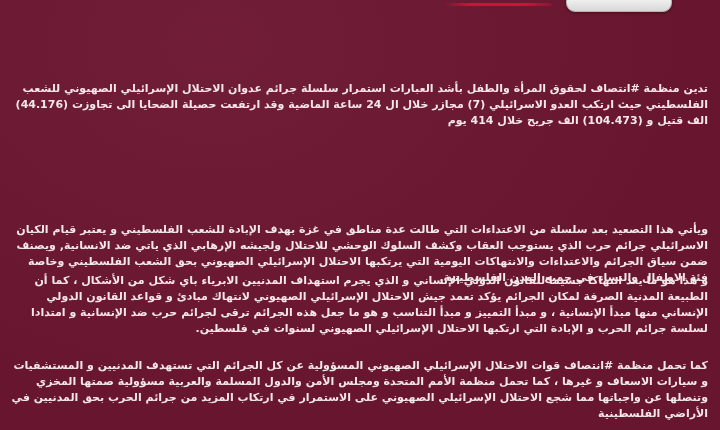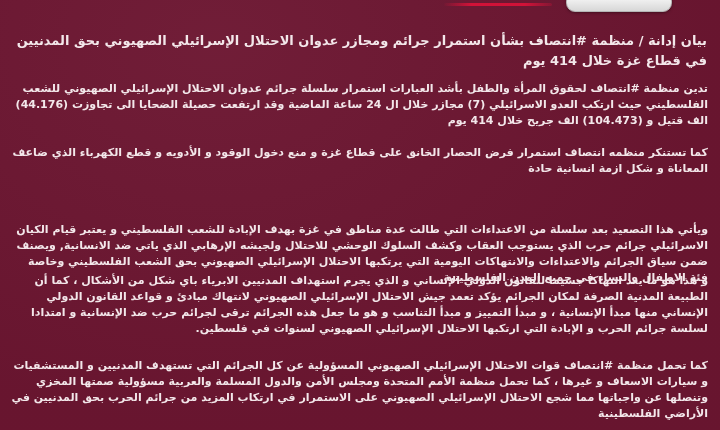--- a/index.html
+++ b/index.html
@@ -70,25 +70,23 @@
 </style>
 </head>
 <body>
 
 <div class="page">
 
   <div class="progress-line"></div>
 
   <div class="top-button"></div>
 
-  <div class="statement-title">بيان إدانة / منظمة #انتصاف بشأن استمرار جرائم ومجازر عدوان الاحتلال الإسرائيلي الصهيوني بحق المدنيين في قطاع غزة خلال 414 يوم</div>
 
   <p class="statement-paragraph p0">تدين منظمة #انتصاف لحقوق المرأة والطفل بأشد العبارات استمرار سلسلة جرائم عدوان الاحتلال الإسرائيلي الصهيوني للشعب الفلسطيني حيث ارتكب العدو الاسرائيلي (7) مجازر خلال ال 24 ساعة الماضية وقد ارتفعت حصيلة الضحايا الى تجاوزت (44.176) الف قتيل و (104.473) الف جريح خلال 414 يوم</p>
 
-  <p class="statement-paragraph p1">كما تستنكر منظمه انتصاف استمرار فرض الحصار الخانق على قطاع غزة و منع دخول الوقود و الأدويه و قطع الكهرباء الذي ضاعف المعاناة و شكل ازمة انسانية حادة</p>
 
   <p class="statement-paragraph p2">ويأتي هذا التصعيد بعد سلسلة من الاعتداءات التي طالت عدة مناطق  في غزة بهدف الإبادة للشعب الفلسطيني و يعتبر قيام الكيان الاسرائيلي جرائم حرب الذي يستوجب العقاب وكشف السلوك الوحشي للاحتلال ولجيشه الإرهابي الذي ياتي ضد الانسانية, ويصنف ضمن سياق الجرائم والاعتداءات والانتهاكات اليومية التي يرتكبها الاحتلال الإسرائيلي الصهيوني بحق الشعب الفلسطيني وخاصة فئة الاطفال والنساء في جميع المدن الفلسطينية.</p>
 
   <p class="statement-paragraph p3">و هذا هو ما يعد انتهاكا جسيما للقانون الدولي الإنساني و الذي يجرم استهداف المدنيين الابرياء باي شكل من الأشكال ، كما أن الطبيعة المدنية الصرفة لمكان الجرائم يؤكد تعمد جيش الاحتلال الإسرائيلي الصهيوني لانتهاك مبادئ و قواعد القانون الدولي الإنساني منها مبدأ الإنسانية ، و مبدأ التمييز و مبدأ التناسب و هو ما جعل هذه الجرائم ترقى لجرائم حرب ضد الإنسانية و امتدادا لسلسة جرائم الحرب و الإبادة التي ارتكبها  الاحتلال الإسرائيلي الصهيوني لسنوات في فلسطين.</p>
 
   <p class="statement-paragraph p4">كما تحمل منظمة #انتصاف قوات الاحتلال الإسرائيلي الصهيوني المسؤولية عن كل الجرائم التي تستهدف المدنيين و المستشفيات و سيارات الاسعاف و غيرها ، كما تحمل منظمة الأمم المتحدة ومجلس الأمن والدول المسلمة والعربية مسؤولية صمتها المخزي وتنصلها عن واجباتها مما شجع الاحتلال الإسرائيلي الصهيوني على الاستمرار في ارتكاب المزيد من جرائم الحرب بحق المدنيين في الأراضي الفلسطينية</p>
 
 </div>
 
 </body></html>

